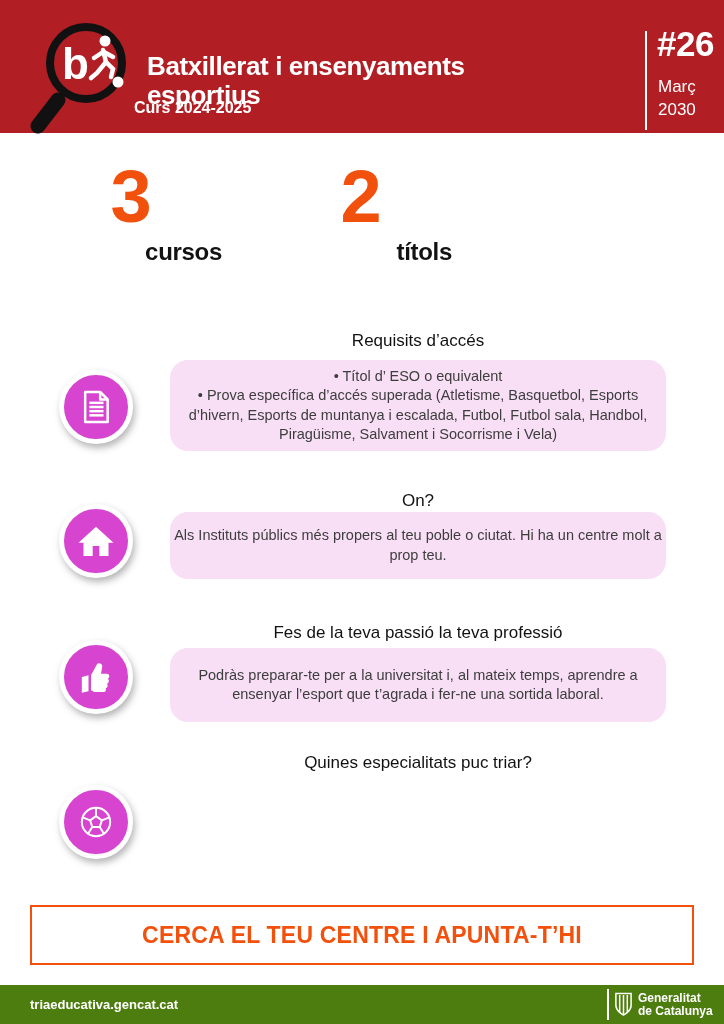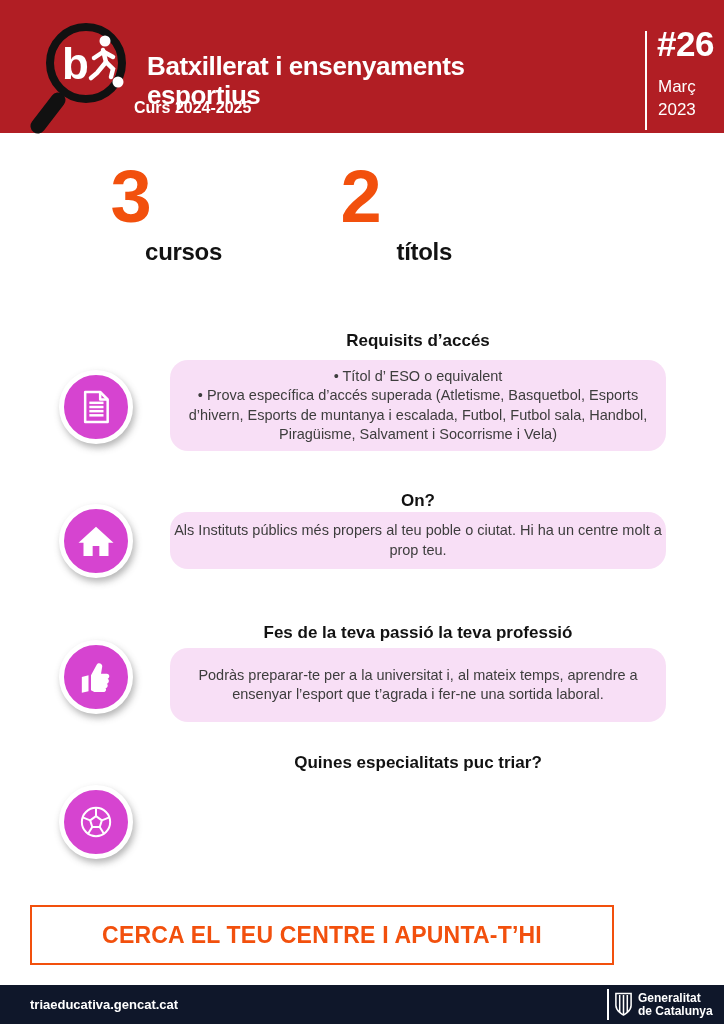--- a/index.html
+++ b/index.html
@@ -20,44 +20,44 @@
   .stat{position:absolute;text-align:center;}
   .stat-1{top:158px;left:38px;width:184px;}
   .stat-2{top:158px;left:268px;width:184px;}
   .stat-3{top:158px;left:502px;width:196px;}
   .stat-value{color:#F2500D;font-size:74px;font-weight:bold;line-height:78px;letter-spacing:-2px;}
   .stat-label{margin-top:3px;color:#121212;font-size:24px;font-weight:bold;line-height:1.12;letter-spacing:-0.3px;text-align:right;}
   .infinity-svg{height:64px;margin-top:10px;margin-bottom:4px;}
 
   
   .section-title{position:absolute;left:170px;width:496px;text-align:center;
-    color:#121212;font-size:17px;font-weight:bold;}
+    color:#121212;font-size:17px;font-weight:normal;}
   .title-1{top:331px;} .title-2{top:491px;} .title-3{top:623px;} .title-4{top:753px;}
 
   .pinkbox{position:absolute;left:170px;width:496px;background:#F8DFF6;border-radius:18px;
     display:flex;flex-direction:column;align-items:center;justify-content:center;
     text-align:center;color:#3D3D3D;font-size:14.5px;line-height:1.33;
     padding:0 3px;box-sizing:border-box;}
-  .box-1{top:360px;height:91px;} .box-2{top:512px;height:57px;}
+  .box-1{top:360px;height:91px;} .box-2{top:512px;height:67px;}
   .box-3{top:648px;height:74px;border-radius:18px;} .box-4{top:785px;height:85px;}
 
   .icon-badge{position:absolute;left:59px;width:64px;height:64px;border-radius:50%;
     background:#D644D0;border:5px solid #ffffff;
     box-shadow:2px 4px 7px rgba(90,90,90,0.45);
     display:flex;align-items:center;justify-content:center;}
   .badge-1{top:370px;} .badge-2{top:504px;} .badge-3{top:640px;} .badge-4{top:785px;}
   .icon-badge svg{width:40px;height:40px;}
 
   
-  .cta{position:absolute;top:905px;left:30px;width:584px;height:60px;background:#ffffff;
+  .cta{position:absolute;top:905px;left:30px;width:664px;height:60px;background:#ffffff;
     border:2px solid #F2500D;box-sizing:border-box;display:flex;align-items:center;justify-content:center;
     color:#F2500D;font-size:23px;font-weight:bold;letter-spacing:0.2px;cursor:pointer;}
 
   
-  .footer{position:absolute;top:985px;left:0;width:724px;height:39px;background:#0f172a;}
+  .footer{position:absolute;top:985px;left:0;width:724px;height:39px;background:#4d7c0f;}
   .footer-url{position:absolute;top:12px;left:30px;color:#ffffff;font-size:13px;font-weight:bold;}
   .footer-divider{position:absolute;top:4px;left:607px;width:1.5px;height:31px;background:#ffffff;}
   .footer-shield{position:absolute;top:7px;left:614px;width:19px;height:25px;}
   .footer-brand{position:absolute;top:7px;left:638px;color:#ffffff;font-size:12px;font-weight:bold;line-height:1.1;}
 </style>
 </head>
 <body>
 
 <div class="page">
 
@@ -75,21 +75,21 @@
       </g>
       <circle cx="77" cy="35" r="5.5" fill="#ffffff"></circle>
       <circle cx="90" cy="76" r="5.5" fill="#ffffff"></circle>
     </svg>
     <div class="header-title">Batxillerat i ensenyaments esportius</div>
     <div class="header-subtitle">Curs 2024-2025</div>
     <div class="header-divider"></div>
     <div class="issue-number">#26</div>
     <div class="issue-date">
       <div>Març</div>
-      <div>2023</div>
+      <div>2030</div>
     </div>
   </div>
 
   <div class="stat stat-1">
     <div class="stat-value">3</div>
     <div class="stat-label">cursos</div>
   </div>
   <div class="stat stat-2">
     <div class="stat-value">2</div>
     <div class="stat-label">títols</div>

